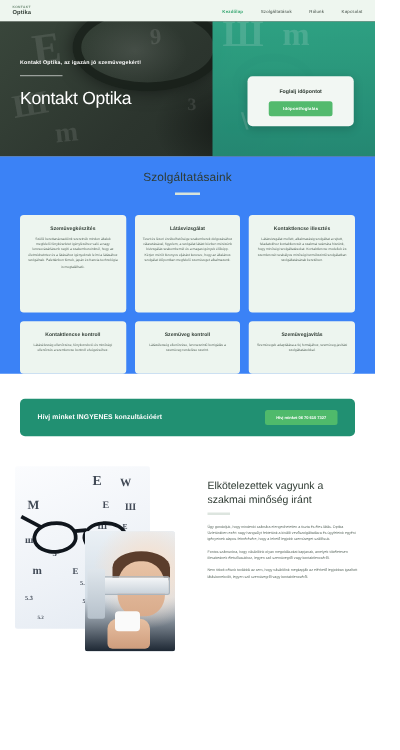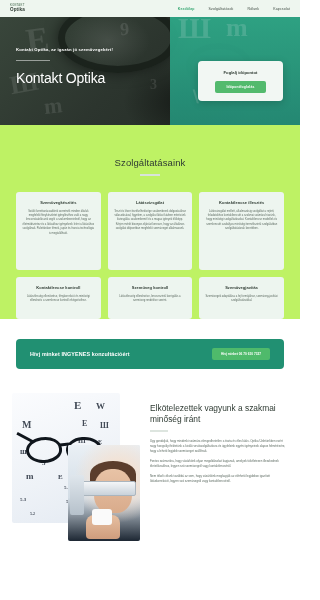--- a/index.html
+++ b/index.html
@@ -107,21 +107,21 @@
     justify-content: center; gap: 6px; z-index: 10;
   }
   .book-title { font-size: 4.2px; color: #2f3b33; font-weight: 700; }
   .book-btn {
     background: #53ba6d; color: #fff; font-size: 3.4px; font-weight: 700;
     border: none; border-radius: 2px; padding: 4px 11px; cursor: pointer;
     letter-spacing: .2px;
   }
 
   
-  .services { padding: 32px 0 0; background: #bef264; }
+  .services { padding: 12px 0 0; background: #3b82f6; }
   .sec-head { text-align: center; margin-bottom: 16px; }
   .sec-title { font-size: 9.5px; color: #2f3b33; font-weight: 400; letter-spacing: .1px; }
   .sec-rule { width: 20px; height: 1.5px; background: #d8e3da; margin: 6px auto 0; }
 
   .cards { display: grid; grid-template-columns: repeat(3, 1fr); gap: 7px; padding: 0 16px; }
   .card {
     background: #edf5ef; border-radius: 3px; padding: 8px 6px;
     min-height: 78px;
   }
   .card.short { min-height: 42px; }
@@ -207,21 +207,21 @@
   }
   .exam-hand {
     position: absolute; left: 18px; bottom: 2px; width: 34px; height: 24px;
     background: linear-gradient(180deg,#e7c0a2,#cf9d7d); border-radius: 8px 8px 4px 4px;
   }
   .exam-cup {
     position: absolute; left: 24px; bottom: 16px; width: 20px; height: 16px;
     background: #fafafa; border-radius: 3px;
   }
 
-  .about-body { flex: 1; padding-top: 10px; }
+  .about-body { flex: 1; padding-top: 10px; margin-left: 16px; }
   .about-title {
     font-size: 8.4px; line-height: 1.35; color: #2f3b33; font-weight: 400;
     margin-bottom: 5px;
   }
   .about-rule { width: 18px; height: 1.5px; background: #dde5df; margin-bottom: 7px; }
   .about-p {
     font-size: 2.9px; line-height: 1.75; color: #5d6b62; margin-bottom: 5px;
   }
 </style>
 </head>

